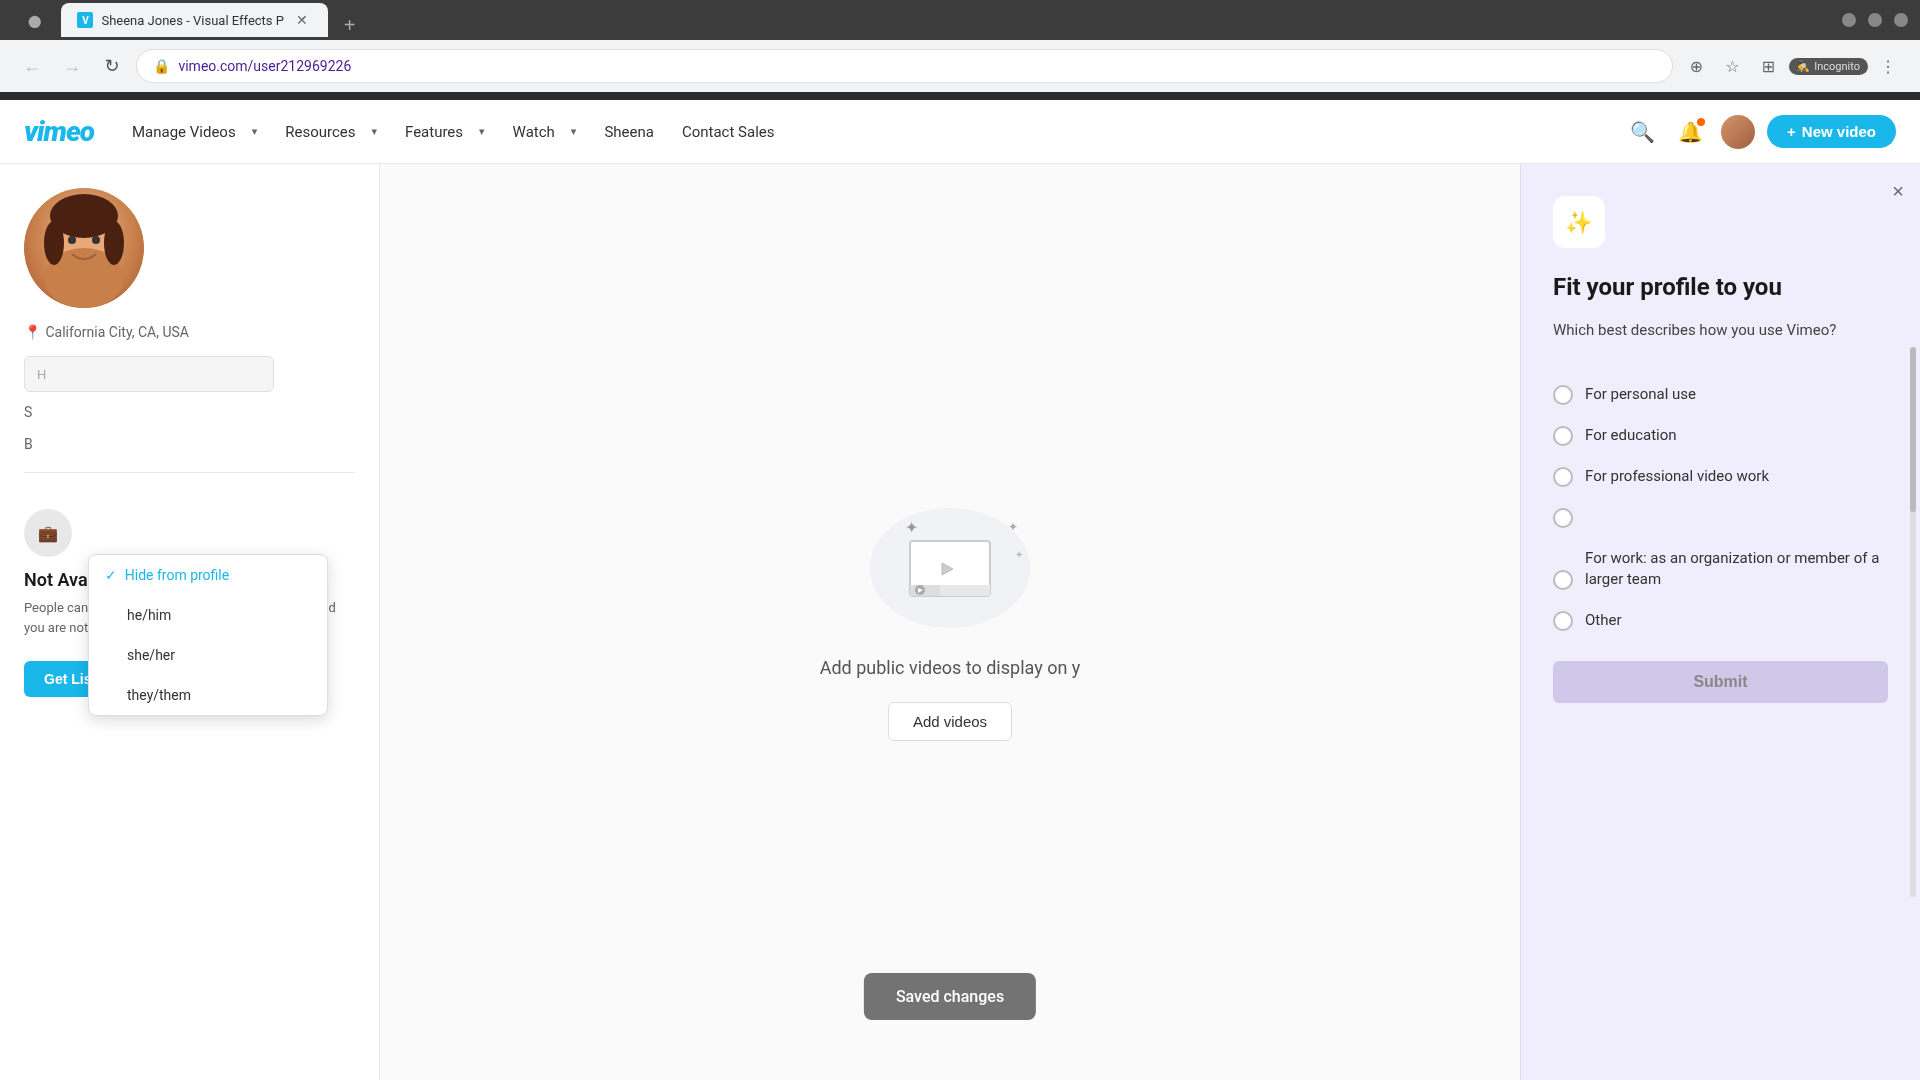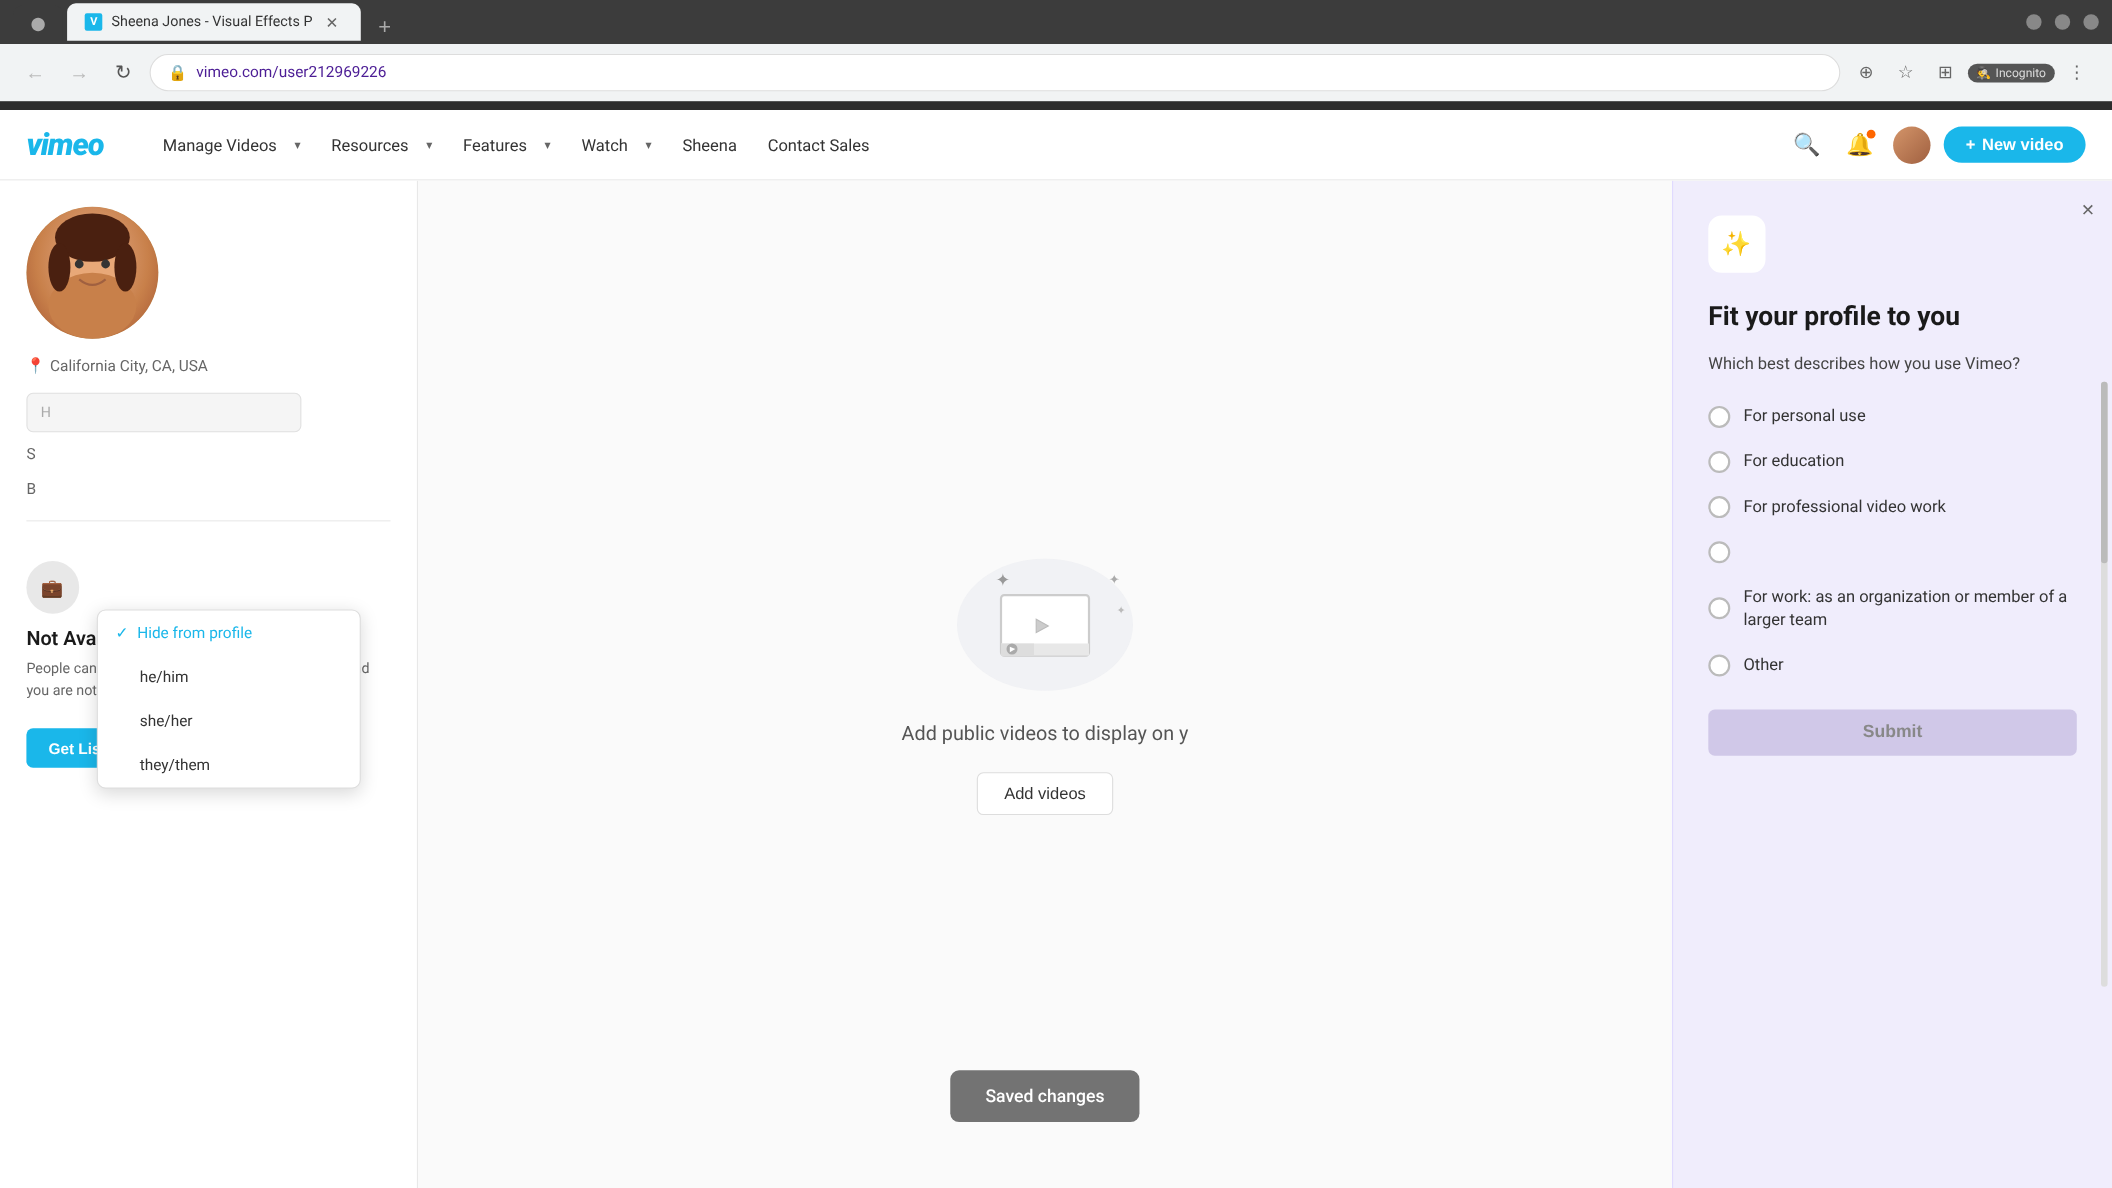--- a/index.html
+++ b/index.html
@@ -148,21 +148,21 @@
       align-items: center;
       padding: 0 24px;
       gap: 0;
       position: relative;
       z-index: 10;
     }
     .vimeo-logo {
       color: #1ab7ea;
       font-size: 28px;
       font-weight: 900;
-      margin-right: 40px;
+      margin-right: 24px;
       font-style: italic;
       letter-spacing: -1px;
     }
     .nav-item {
       display: flex;
       align-items: center;
       gap: 16px;
       padding: 0 14px;
       height: 64px;
       font-size: 15px;
@@ -431,26 +431,26 @@
     .fit-panel-title {
       font-size: 24px;
       font-weight: 700;
       color: #1a1a1a;
       margin-bottom: 16px;
       line-height: 1.3;
     }
     .fit-panel-question {
       font-size: 15px;
       color: #444;
-      margin-bottom: 16px;
+      margin-bottom: 32px;
       line-height: 1.5;
     }
     .radio-option {
       display: flex;
-      align-items: center;
+      align-items: flex-end;
       gap: 12px;
       padding: 10px 0;
       cursor: pointer;
     }
     .radio-circle {
       width: 20px; height: 20px;
       border-radius: 50%;
       border: 2px solid #bbb;
       background: white;
       flex-shrink: 0;

